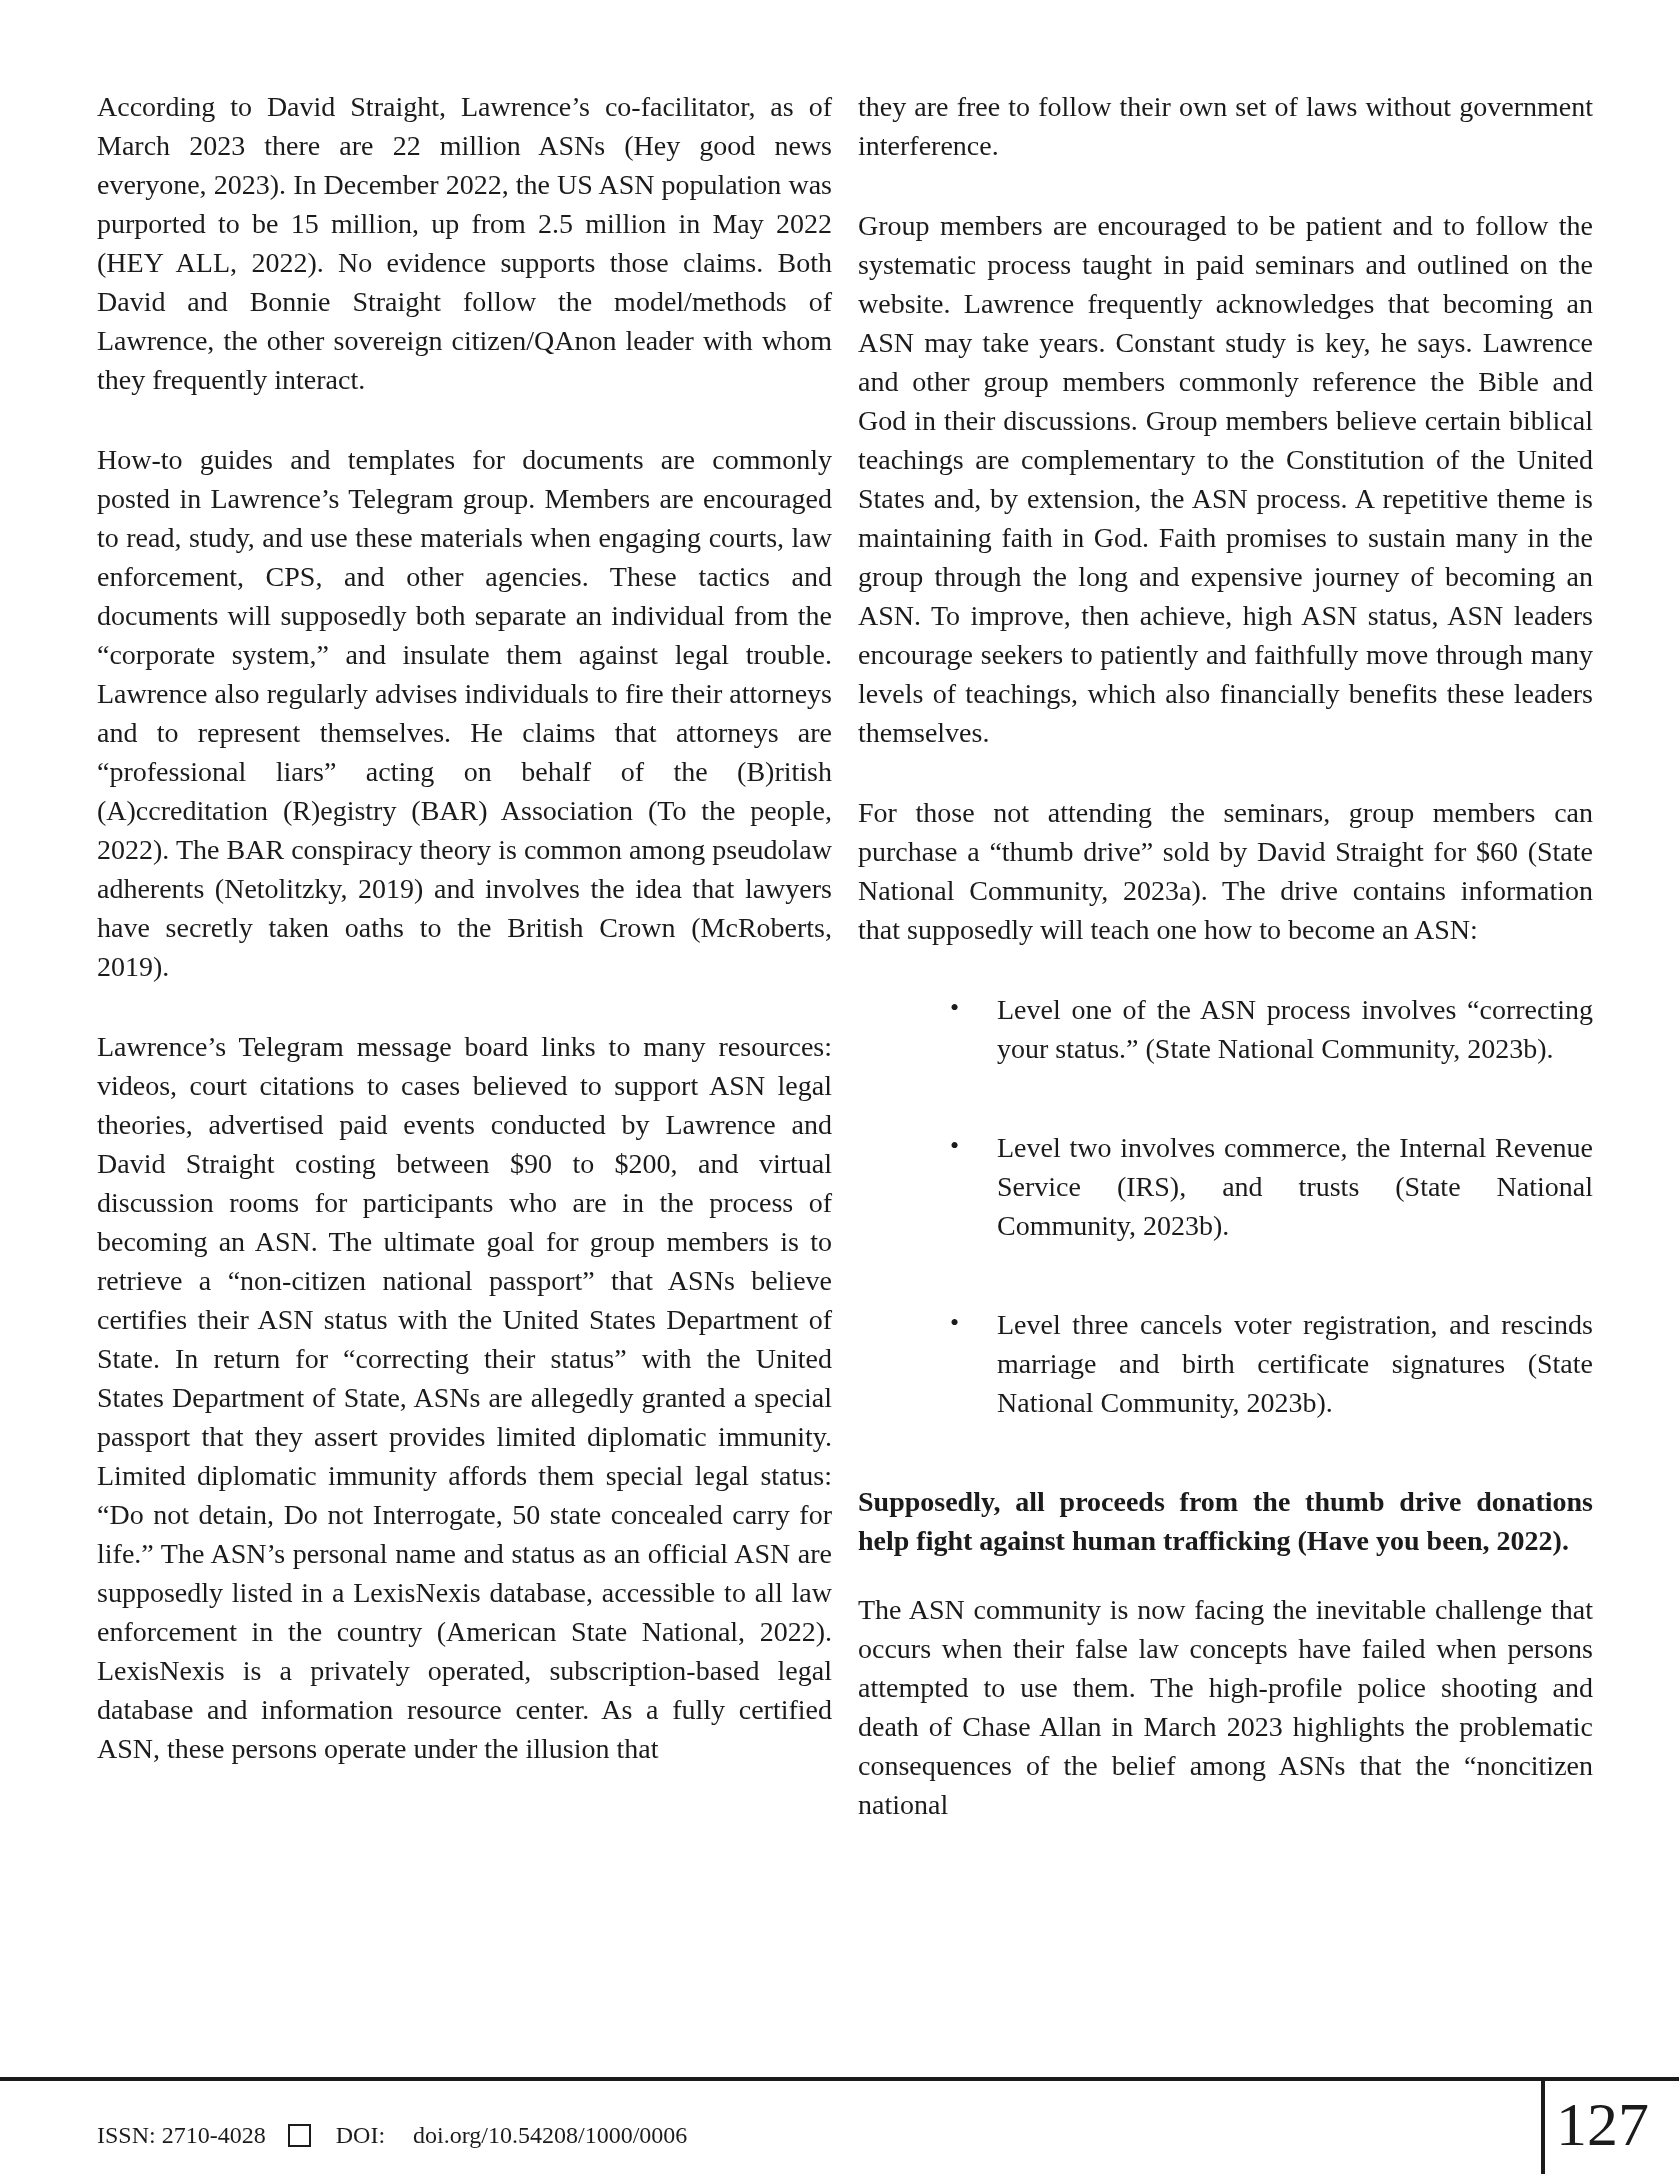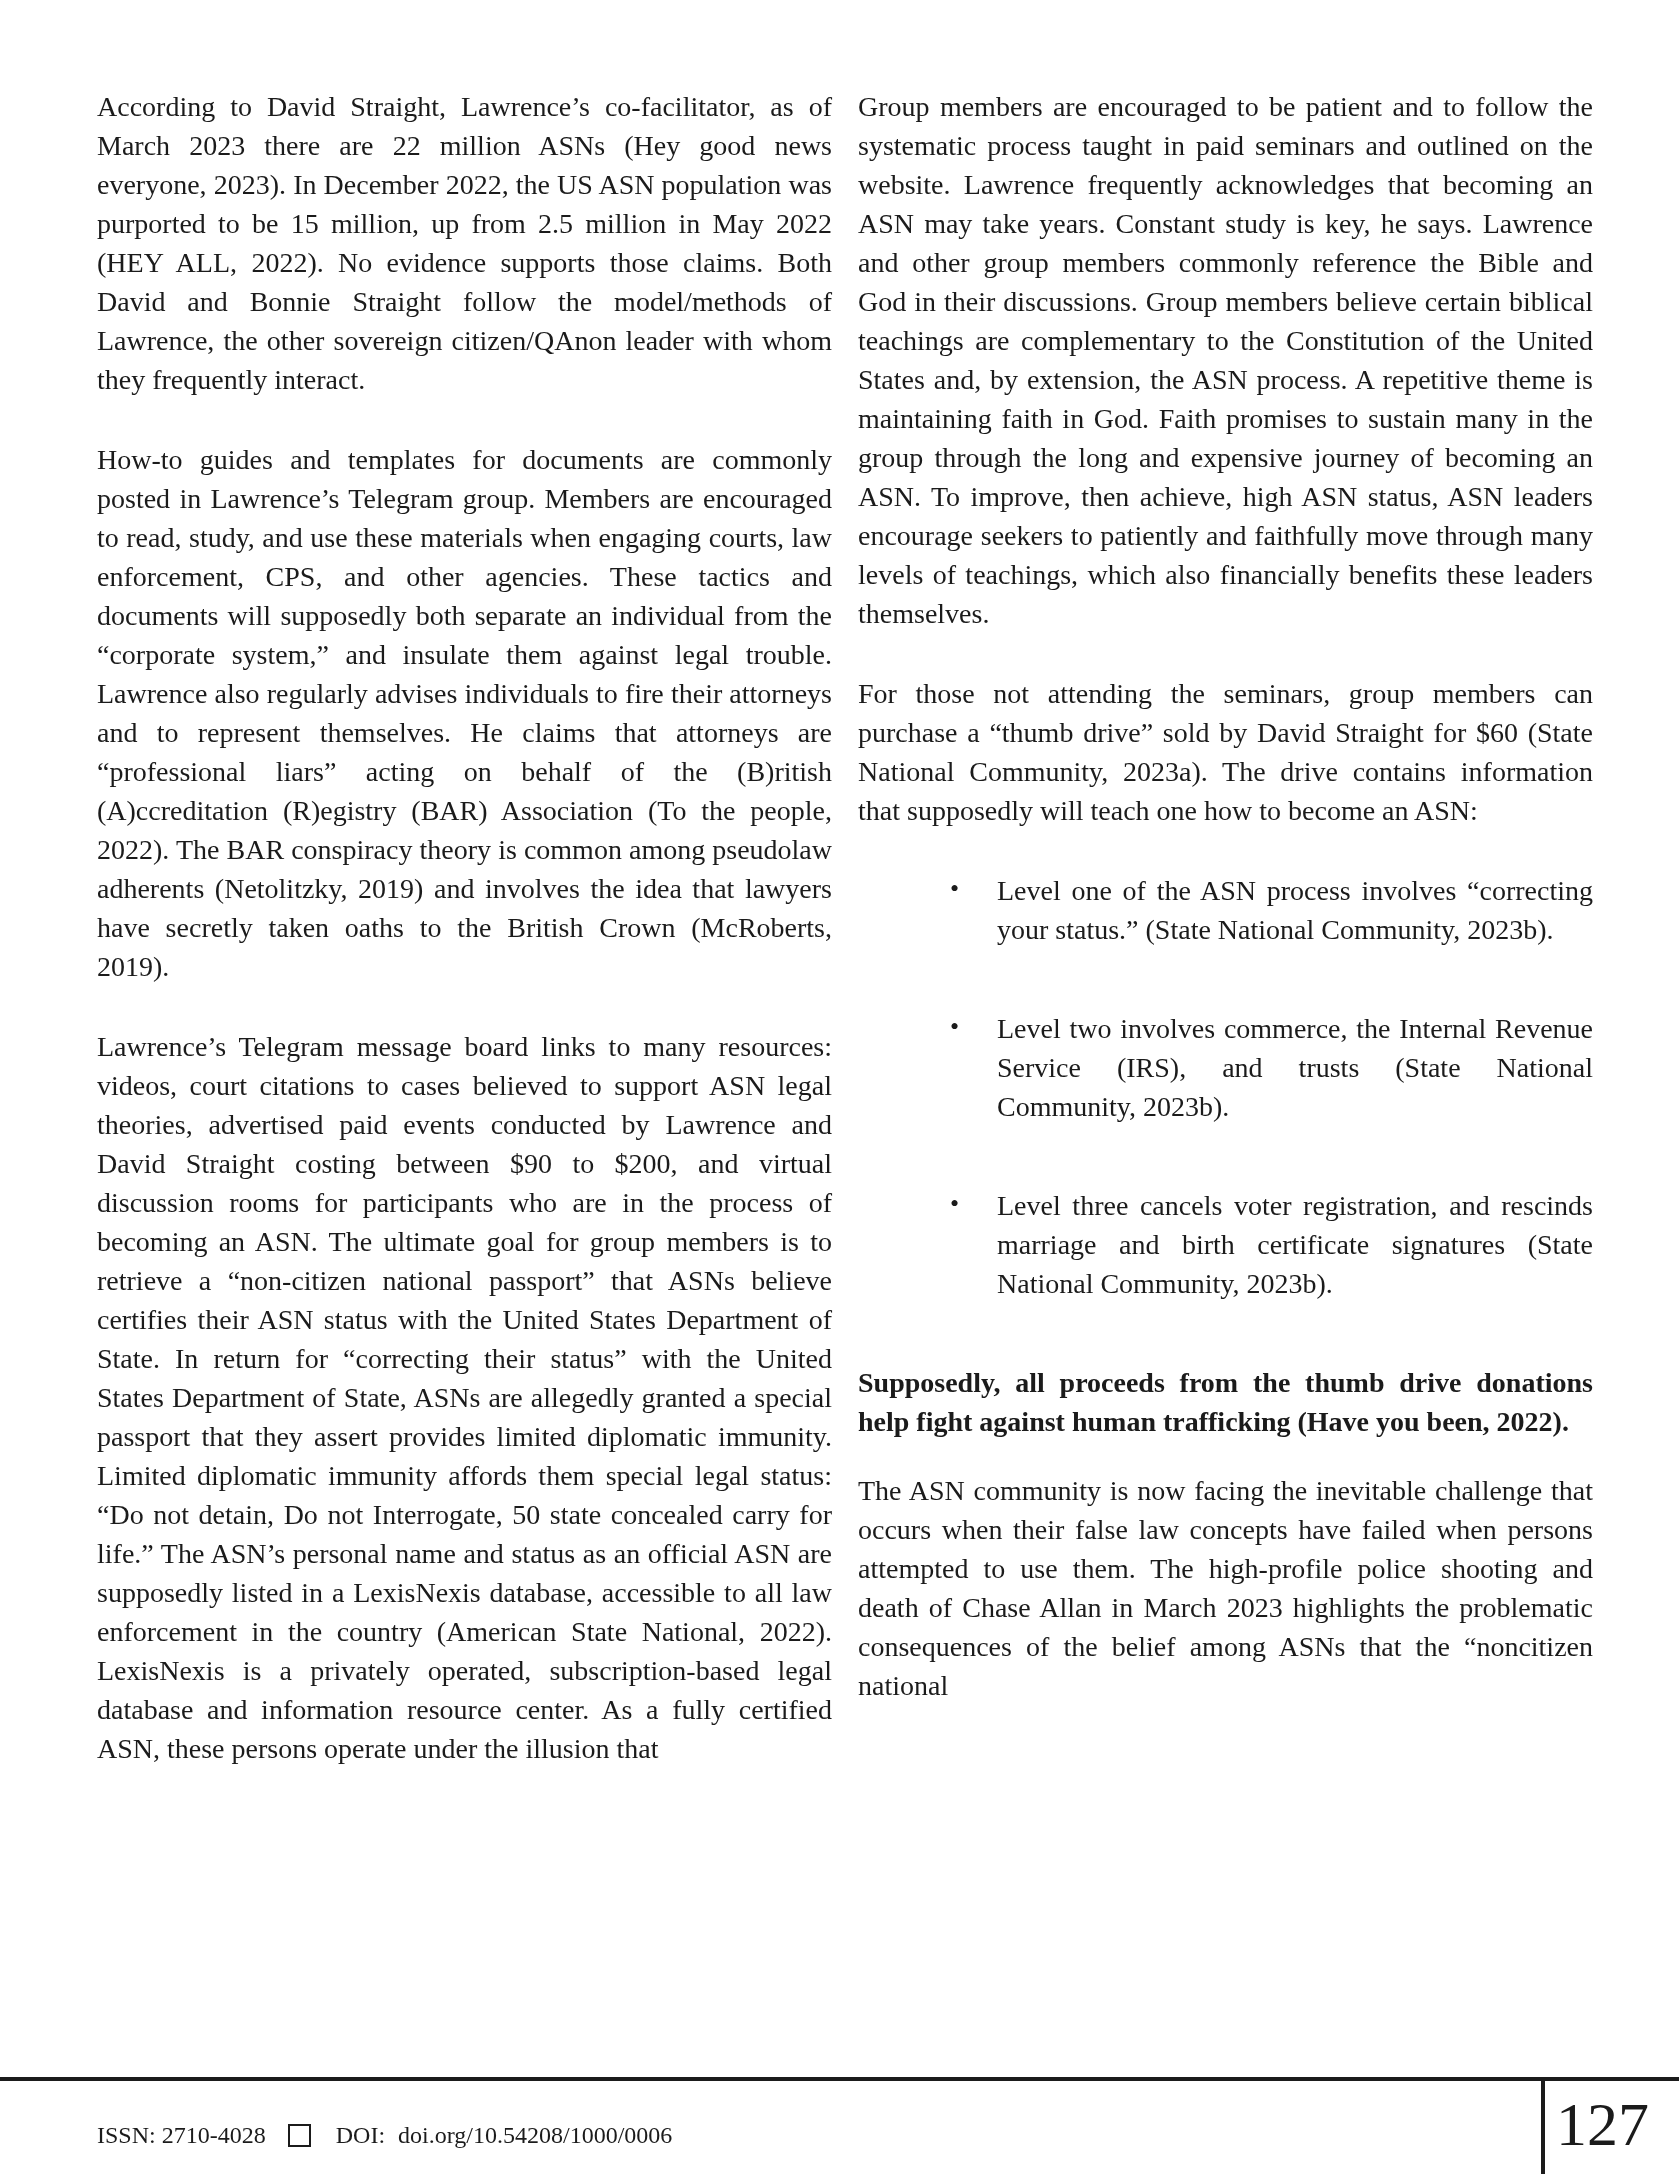--- a/index.html
+++ b/index.html
@@ -85,21 +85,21 @@
     white-space: nowrap;
   }
   .footer .sq {
     display: inline-block;
     width: 19px;
     height: 19px;
     border: 2.8px solid #1b1b1b;
     margin: 0 24.5px 0 22.6px;
   }
   .footer .doi-label {
-    margin-right: 13px;
+    margin-right: 28px;
   }
   .pagenum {
     position: absolute;
     left: 1545px;
     top: 2077px;
     width: 115px;
     height: 94px;
     display: flex;
     align-items: center;
     justify-content: center;
@@ -113,20 +113,21 @@
 
   <main class="columns">
 
     <section class="col">
       <p>According to David Straight, Lawrence’s co-facilitator, as of March 2023 there are 22 million ASNs (Hey good news everyone, 2023). In December 2022, the US ASN population was purported to be 15 million, up from 2.5 million in May 2022 (HEY ALL, 2022). No evidence supports those claims. Both David and Bonnie Straight follow the model/methods of Lawrence, the other sovereign citizen/QAnon leader with whom they frequently interact.</p>
       <p>How-to guides and templates for documents are commonly posted in Lawrence’s Telegram group. Members are encouraged to read, study, and use these materials when engaging courts, law enforcement, CPS, and other agencies. These tactics and documents will supposedly both separate an individual from the “corporate system,” and insulate them against legal trouble. Lawrence also regularly advises individuals to fire their attorneys and to represent themselves. He claims that attorneys are “professional liars” acting on behalf of the (B)ritish (A)ccreditation (R)egistry (BAR) Association (To the people, 2022). The BAR conspiracy theory is common among pseudolaw adherents (Netolitzky, 2019) and involves the idea that lawyers have secretly taken oaths to the British Crown (McRoberts, 2019).</p>
       <p class="last">Lawrence’s Telegram message board links to many resources: videos, court citations to cases believed to support ASN legal theories, advertised paid events conducted by Lawrence and David Straight costing between $90 to $200, and virtual discussion rooms for participants who are in the process of becoming an ASN. The ultimate goal for group members is to retrieve a “non-citizen national passport” that ASNs believe certifies their ASN status with the United States Department of State. In return for “correcting their status” with the United States Department of State, ASNs are allegedly granted a special passport that they assert provides limited diplomatic immunity. Limited diplomatic immunity affords them special legal status: “Do not detain, Do not Interrogate, 50 state concealed carry for life.” The ASN’s personal name and status as an official ASN are supposedly listed in a LexisNexis database, accessible to all law enforcement in the country (American State National, 2022). LexisNexis is a privately operated, subscription-based legal database and information resource center. As a fully certified ASN, these persons operate under the illusion that</p>
     </section>
 
     <section class="col">
+      <p>they are free to follow their own set of laws without government interference.</p>
       <p>Group members are encouraged to be patient and to follow the systematic process taught in paid seminars and outlined on the website. Lawrence frequently acknowledges that becoming an ASN may take years. Constant study is key, he says. Lawrence and other group members commonly reference the Bible and God in their discussions. Group members believe certain biblical teachings are complementary to the Constitution of the United States and, by extension, the ASN process. A repetitive theme is maintaining faith in God. Faith promises to sustain many in the group through the long and expensive journey of becoming an ASN. To improve, then achieve, high ASN status, ASN leaders encourage seekers to patiently and faithfully move through many levels of teachings, which also financially benefits these leaders themselves.</p>
       <p class="pre-list">For those not attending the seminars, group members can purchase a “thumb drive” sold by David Straight for $60 (State National Community, 2023a). The drive contains information that supposedly will teach one how to become an ASN:</p>
 
       <div class="bullet">
         <span class="marker">•</span>
         <span>Level one of the ASN process involves “correcting your status.” (State National Community, 2023b).</span>
       </div>
       <div class="bullet">
         <span class="marker">•</span>
         <span>Level two involves commerce, the Internal Revenue Service (IRS), and trusts (State National Community, 2023b).</span>

